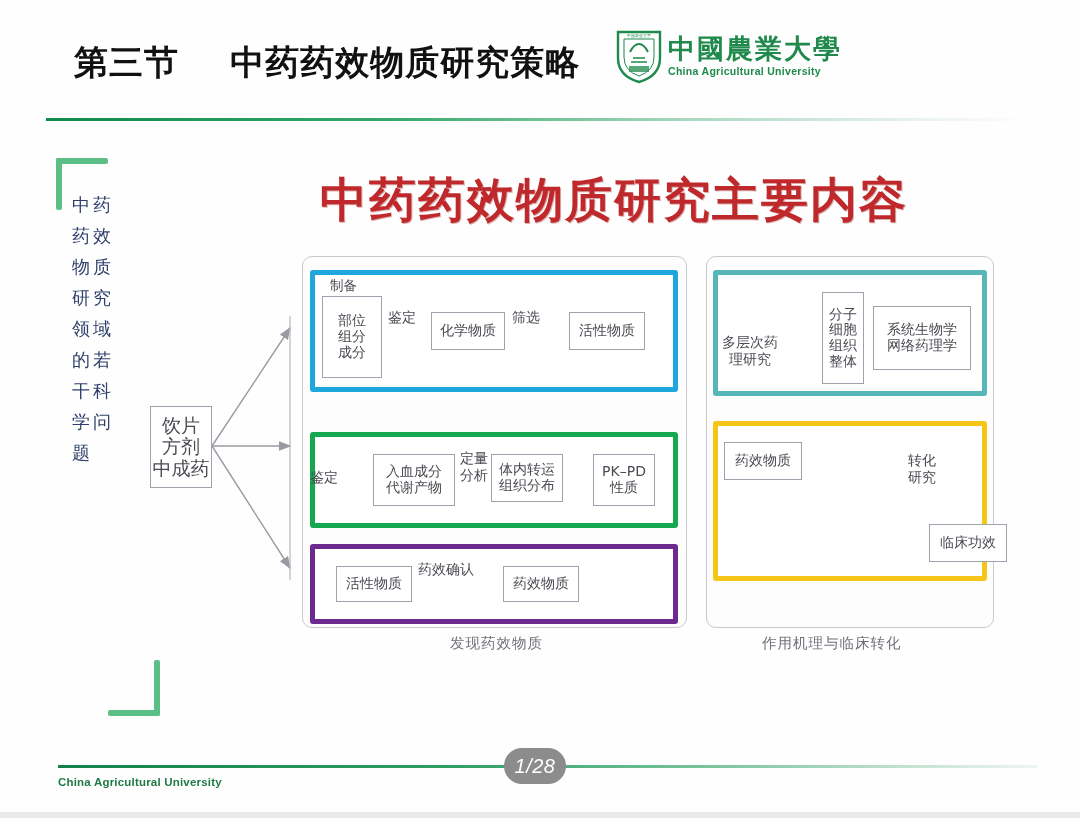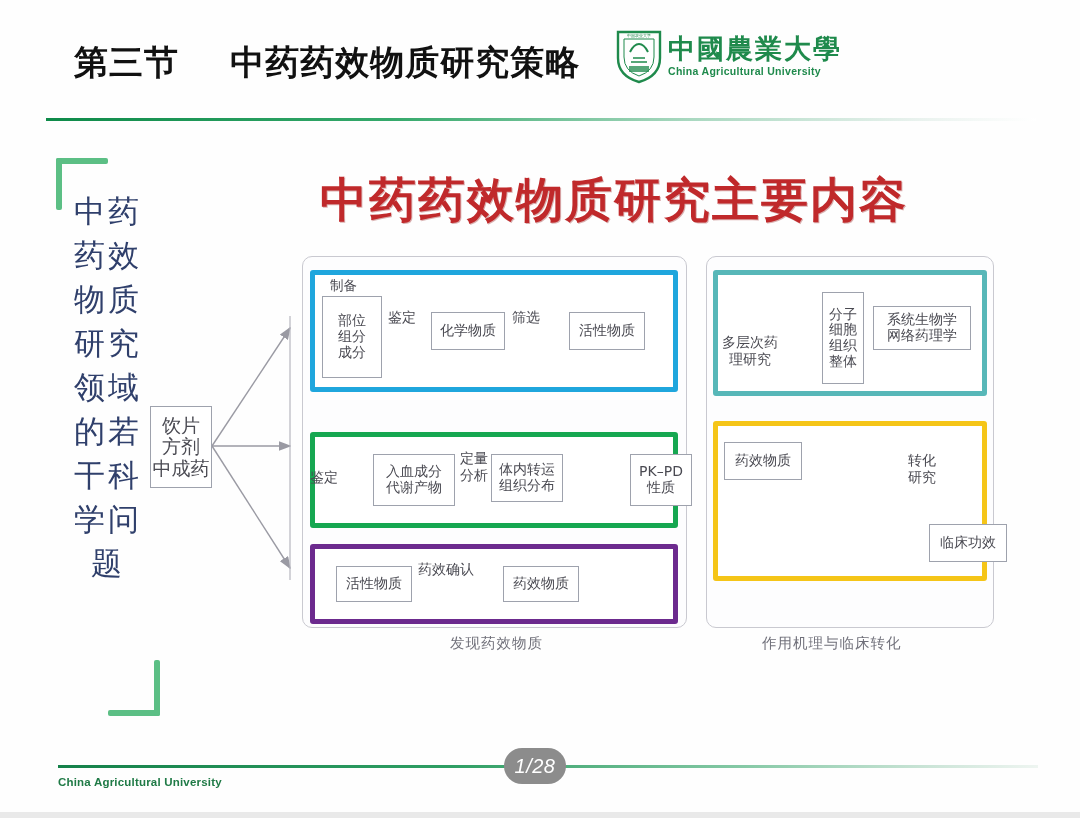--- a/index.html
+++ b/index.html
@@ -44,23 +44,22 @@
   .br-br { left: 108px; top: 660px; width: 52px; height: 56px; }
   .br-br .h { left: 0; bottom: 0; width: 52px; height: 6px; }
   .br-br .v { right: 0; top: 0; width: 6px; height: 56px; }
 
   
   .vlabel {
     position: absolute; left: 72px; top: 196px; width: 72px;
     display: flex; flex-direction: column; gap: 13px;
   }
   .vlabel .ln {
-    font-size: 31px; color: #2f3f6b; letter-spacing: 3px; line-height: 1;
-    font-family: "DejaVu Sans", "Liberation Sans", sans-serif;
-    text-align: center;
+    font-size: 18px; color: #2f3f6b; letter-spacing: 3px; line-height: 1;
+    font-family: "DejaVu Sans", "Liberation Sans", sans-serif;
   }
 
   
   .red-title {
     position: absolute; left: 320px; top: 176px;
     font-size: 47px; font-weight: bold; color: #c0292b;
     letter-spacing: 2px; line-height: 1;
     text-shadow: 1px 1px 0 rgba(150,30,30,0.35);
     font-family: "DejaVu Sans", "Liberation Sans", sans-serif;
   }
@@ -238,21 +237,21 @@
       <div>代谢产物</div>
     </div>
     <div class="lbl" style="left:310px; top:194px; font-size:14px; line-height:1.18;">
       <div>定量</div>
       <div>分析</div>
     </div>
     <div class="nbox" style="left:341px; top:198px; width:72px; height:48px; font-size:14px;">
       <div>体内转运</div>
       <div>组织分布</div>
     </div>
-    <div class="nbox" style="left:443px; top:198px; width:62px; height:52px; font-size:14px;margin-left:37px;">
+    <div class="nbox" style="left:443px; top:198px; width:62px; height:52px; font-size:14px;">
       <div>PK–PD</div>
       <div>性质</div>
     </div>
 
     <div class="cbox purple"></div>
     <div class="nbox" style="left:186px; top:310px; width:76px; height:36px; font-size:14px;">
       <div>活性物质</div>
     </div>
     <div class="lbl" style="left:268px; top:306px; font-size:14px;">药效确认</div>
     <div class="nbox" style="left:353px; top:310px; width:76px; height:36px; font-size:14px;">
@@ -263,21 +262,21 @@
     <div class="lbl" style="left:572px; top:78px; font-size:14px; line-height:1.18;">
       <div>多层次药</div>
       <div>理研究</div>
     </div>
     <div class="nbox" style="left:672px; top:36px; width:42px; height:92px; font-size:14px;">
       <div>分子</div>
       <div>细胞</div>
       <div>组织</div>
       <div>整体</div>
     </div>
-    <div class="nbox" style="left:723px; top:50px; width:98px; height:44px; font-size:14px;">
+    <div class="nbox" style="left:723px; top:50px; width:98px; height:64px; font-size:14px;">
       <div>系统生物学</div>
       <div>网络药理学</div>
     </div>
 
     <div class="cbox yellow"></div>
     <div class="nbox" style="left:574px; top:186px; width:78px; height:38px; font-size:14px;">
       <div>药效物质</div>
     </div>
     <div class="lbl" style="left:758px; top:196px; font-size:14px; line-height:1.18;">
       <div>转化</div>

